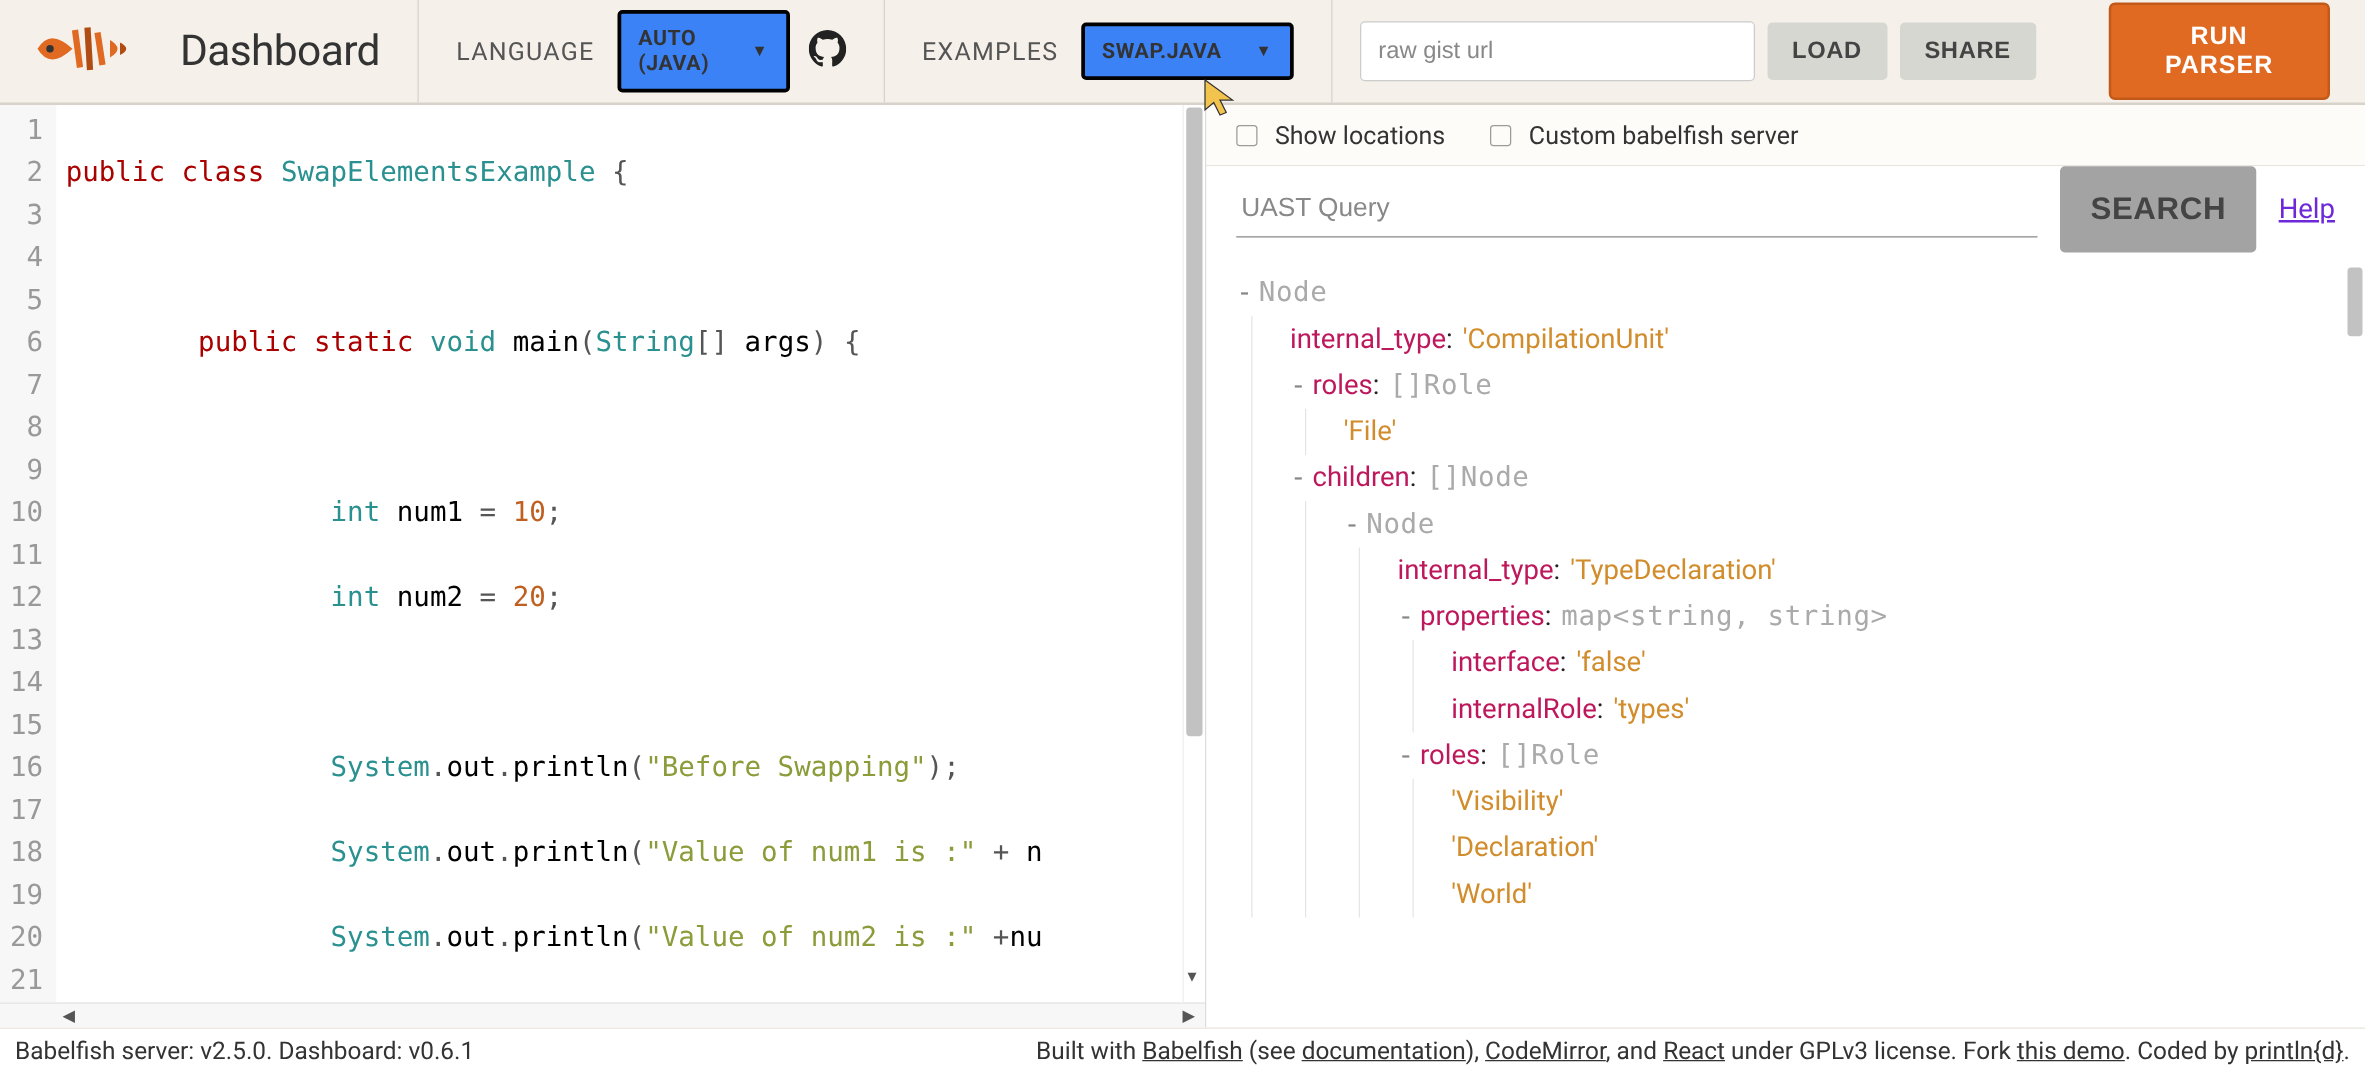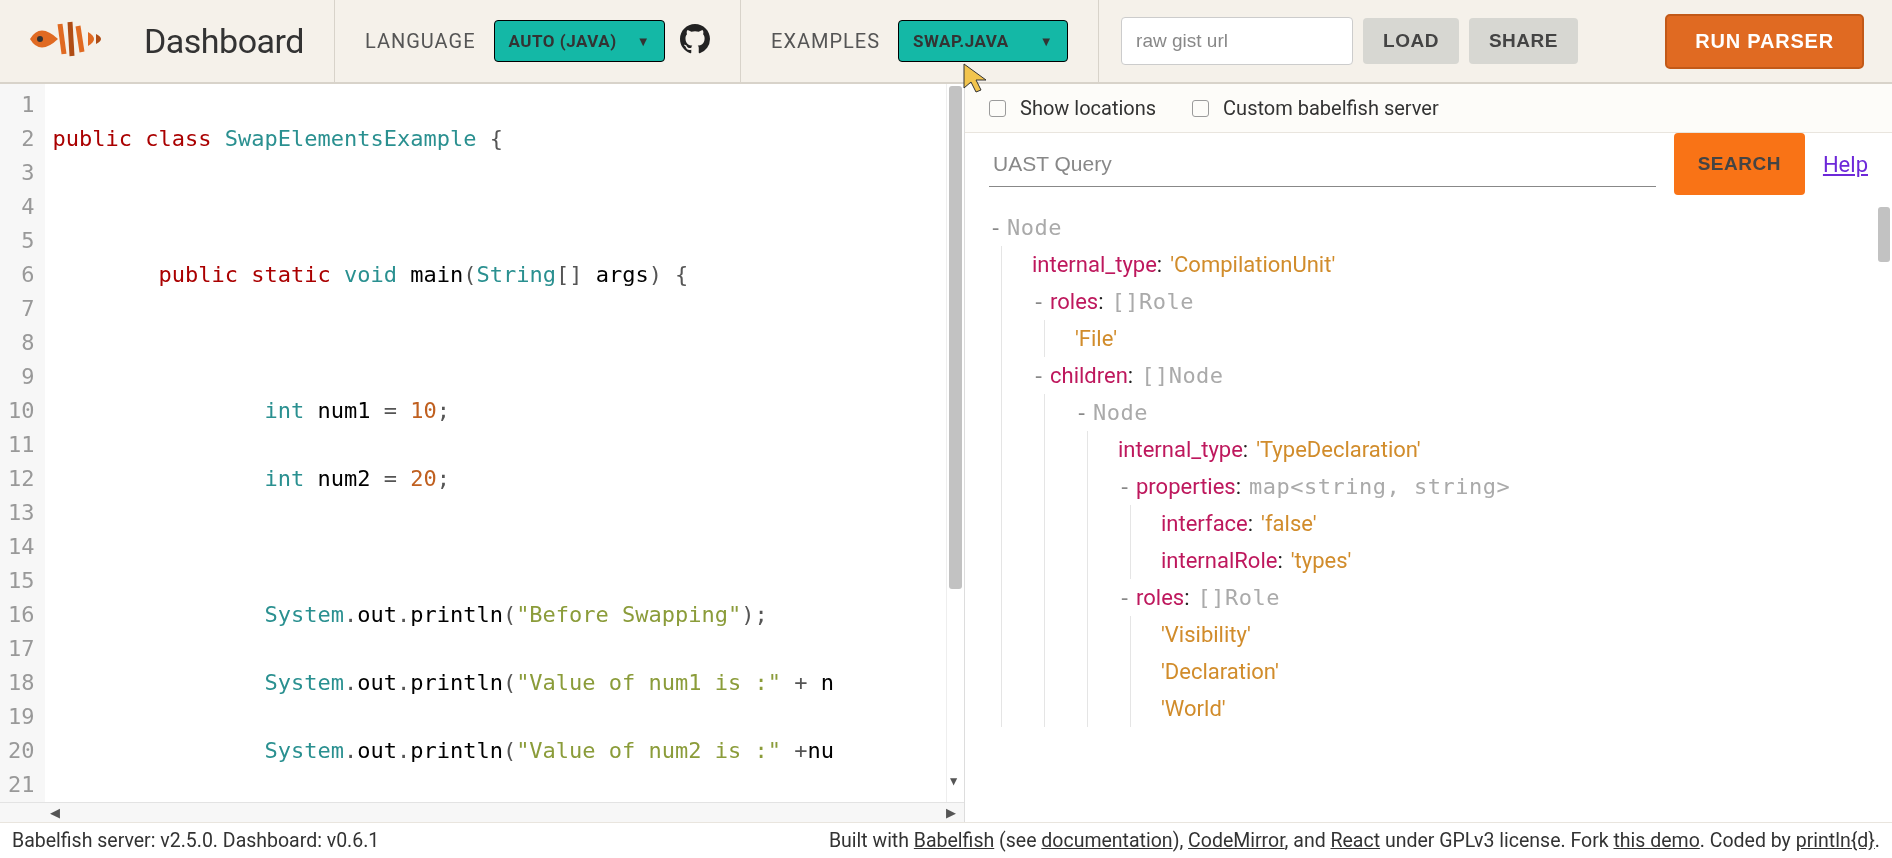--- a/index.html
+++ b/index.html
@@ -48,22 +48,22 @@
       border-right: 1px solid #d8d3ca;
     }
     .header-label {
       font-size: 20px;
       color: #555;
       font-weight: 400;
       letter-spacing: 1px;
       margin-right: 18px;
     }
     .dropdown {
-      background: #14b8a6;
-      border: 1px solid #000000;
+      background: #3b82f6;
+      border: 3px solid #000000;
       border-radius: 4px;
       padding: 10px 14px;
       font-size: 17px;
       font-weight: 700;
       color: #333;
       display: flex;
       align-items: center;
       cursor: pointer;
       letter-spacing: 0.5px;
       justify-content: flex-end;
@@ -76,21 +76,21 @@
       margin-left: 15px;
       cursor: pointer;
     }
     .gist-input {
       background: #fff;
       border: 1px solid #ccc;
       border-radius: 4px;
       padding: 12px 14px;
       font-size: 19px;
       color: #333;
-      width: 232px;
+      width: 316px;
     }
     .gist-input::placeholder { color: #888; }
     .btn-grey {
       background: #d7d7d2;
       border: none;
       border-radius: 4px;
       padding: 12px 20px;
       font-size: 19px;
       font-weight: 700;
       color: #444;
@@ -243,25 +243,25 @@
       outline: none;
     }
     .query-input::placeholder { color: #888; }
     .help-link {
       color: #6d28d9;
       text-decoration: underline;
       font-size: 22px;
       cursor: pointer;
     }
     .btn-search {
-      background: #f97316;
+      background: #a3a3a3;
       border: none;
       border-radius: 4px;
       padding: 20px 24px;
-      font-size: 19px;
+      font-size: 25px;
       font-weight: 700;
       color: #444;
       cursor: pointer;
       letter-spacing: 0.5px;
     }
     .tree {
       flex: 1;
       overflow-y: auto;
       padding: 4px 10px 10px 24px;
       font-size: 22px;

